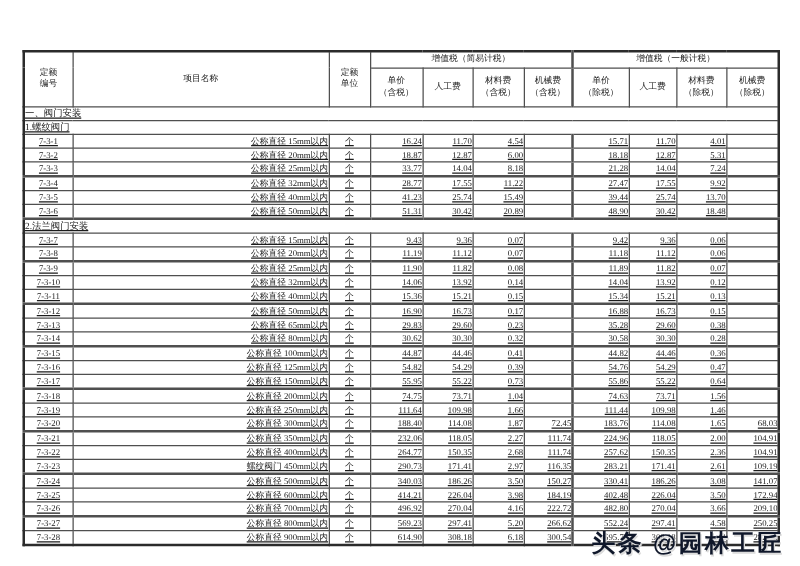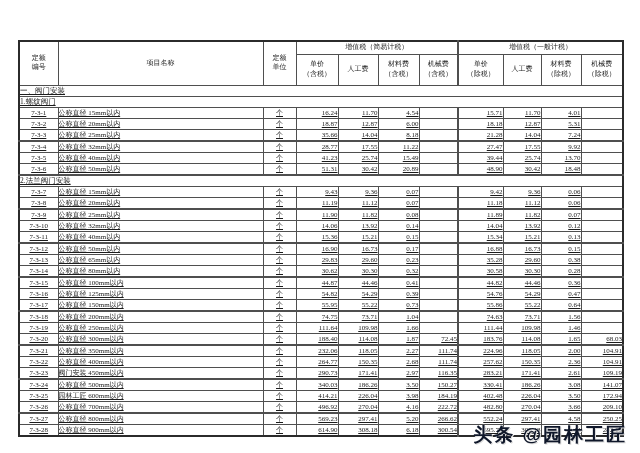--- a/index.html
+++ b/index.html
@@ -8,21 +8,21 @@
   table.quota{position:absolute;left:18px;top:40px;width:604px;border-collapse:collapse;
         table-layout:fixed;border:2px solid #2b2b2b;}
   .quota th,.quota td{border:1px solid #4f4f4f;padding:0;overflow:hidden;white-space:nowrap;
         font-weight:normal;}
   .quota thead th{font-size:7px;line-height:1.3;text-align:center;vertical-align:middle;
         white-space:pre-line;margin-top:12px;}
   .quota thead tr.grp-row{height:13px;}
   .quota thead tr.sub-row{height:31px;padding-left:13px;}
   .quota tbody tr{height:10.7px;text-decoration:underline;}
   .cell-code{font-size:7px;text-align:center;}
-  .cell-name{font-size:7px;text-align:left;padding-left:3px;}
+  .cell-name{font-size:7px;text-align:right;padding-left:3px;}
   .cell-unit{font-size:7px;text-align:center;}
   .cell-num{font-size:7px;text-align:right;padding-right:4px;}
   .section-cell{font-size:7.5px;font-weight:bold;text-align:left;padding-left:52px;}
   tr.thick td{border-bottom-width:2px;}
   .grp-start{border-left-width:2px !important;}
   .watermark{position:absolute;right:13px;bottom:5px;font-size:19px;font-weight:bold;
         color:#0f172a;letter-spacing:2px;font-family:"Liberation Sans","DejaVu Sans",sans-serif;
         text-shadow:1px 1px 0 #dcdcdc;}
 </style>
 </head>
@@ -101,21 +101,21 @@
           <td class="cell-num"></td>
           <td class="cell-num grp-start">18.18</td>
           <td class="cell-num">12.87</td>
           <td class="cell-num">5.31</td>
           <td class="cell-num"></td>
         </tr>
         <tr class="thick">
           <td class="cell-code">7-3-3</td>
           <td class="cell-name">公称直径 25mm以内</td>
           <td class="cell-unit">个</td>
-          <td class="cell-num">35.66</td>
+          <td class="cell-num">33.77</td>
           <td class="cell-num">14.04</td>
           <td class="cell-num">8.18</td>
           <td class="cell-num"></td>
           <td class="cell-num grp-start">21.28</td>
           <td class="cell-num">14.04</td>
           <td class="cell-num">7.24</td>
           <td class="cell-num"></td>
         </tr>
         <tr>
           <td class="cell-code">7-3-4</td>
@@ -362,21 +362,21 @@
           <td class="cell-num">150.35</td>
           <td class="cell-num">2.68</td>
           <td class="cell-num">111.74</td>
           <td class="cell-num grp-start">257.62</td>
           <td class="cell-num">150.35</td>
           <td class="cell-num">2.36</td>
           <td class="cell-num">104.91</td>
         </tr>
         <tr class="thick">
           <td class="cell-code">7-3-23</td>
-          <td class="cell-name">阀门安装 450mm以内</td>
+          <td class="cell-name">螺纹阀门 450mm以内</td>
           <td class="cell-unit">个</td>
           <td class="cell-num">290.73</td>
           <td class="cell-num">171.41</td>
           <td class="cell-num">2.97</td>
           <td class="cell-num">116.35</td>
           <td class="cell-num grp-start">283.21</td>
           <td class="cell-num">171.41</td>
           <td class="cell-num">2.61</td>
           <td class="cell-num">109.19</td>
         </tr>
@@ -388,21 +388,21 @@
           <td class="cell-num">186.26</td>
           <td class="cell-num">3.50</td>
           <td class="cell-num">150.27</td>
           <td class="cell-num grp-start">330.41</td>
           <td class="cell-num">186.26</td>
           <td class="cell-num">3.08</td>
           <td class="cell-num">141.07</td>
         </tr>
         <tr>
           <td class="cell-code">7-3-25</td>
-          <td class="cell-name">园林工匠 600mm以内</td>
+          <td class="cell-name">公称直径 600mm以内</td>
           <td class="cell-unit">个</td>
           <td class="cell-num">414.21</td>
           <td class="cell-num">226.04</td>
           <td class="cell-num">3.98</td>
           <td class="cell-num">184.19</td>
           <td class="cell-num grp-start">402.48</td>
           <td class="cell-num">226.04</td>
           <td class="cell-num">3.50</td>
           <td class="cell-num">172.94</td>
         </tr>

